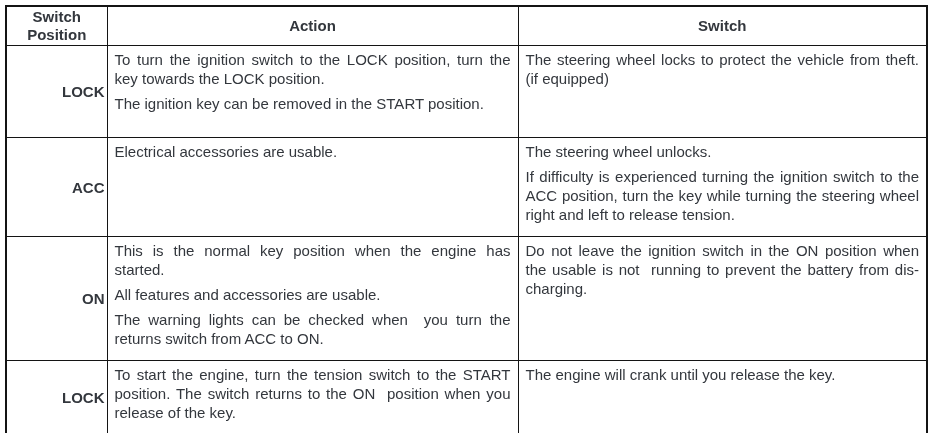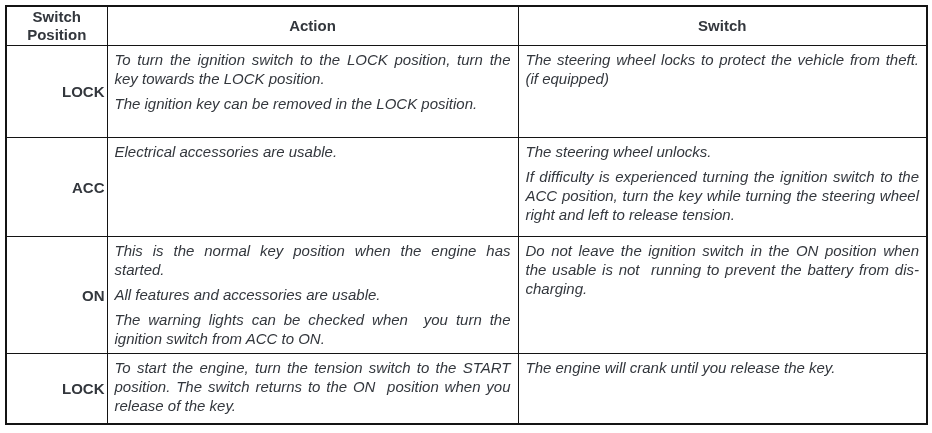--- a/index.html
+++ b/index.html
@@ -43,22 +43,21 @@
     padding:1px 4px;
   }
   td.pos{
     font-weight:bold;
     text-align:right;
     vertical-align:middle;
     padding:0 2px;
   }
   td.cell{
     vertical-align:top;
-    padding:4px 7px 5px 7px;
-    font-style:italic;
+    padding:4px 7px 12px 7px;
   }
   p.para{
     margin:0 0 6px 0;
     line-height:19px;
     text-align:justify;
     white-space:pre-wrap;
   }
   p.para:last-child{margin-bottom:0;}
   tr.r-lock{height:92px;}
   tr.r-acc{height:99px;}
@@ -80,42 +79,42 @@
         <th>Switch Position</th>
         <th>Action</th>
         <th>Switch</th>
       </tr>
     </thead>
     <tbody>
       <tr class="r-lock">
         <td class="pos">LOCK</td>
         <td class="cell">
             <p class="para">To turn the ignition switch to the LOCK position, turn the key towards the LOCK position.</p>
-            <p class="para">The ignition key can be removed in the LOCK position.</p>
+            <p class="para">The ignition key can be removed in the START position.</p>
           </td>
         <td class="cell">
             <p class="para">The steering wheel locks to protect the vehicle from theft. (if equipped)</p>
           </td>
       </tr>
       <tr class="r-acc">
         <td class="pos">ACC</td>
         <td class="cell">
             <p class="para">Electrical accessories are usable.</p>
           </td>
         <td class="cell">
             <p class="para">The steering wheel unlocks.</p>
             <p class="para">If difficulty is experienced turning the ignition switch to the ACC position, turn the key while turning the steering wheel right and left to release tension.</p>
           </td>
       </tr>
       <tr class="r-on">
         <td class="pos">ON</td>
         <td class="cell">
             <p class="para">This is the normal key position when the engine has started.</p>
             <p class="para">All features and accessories are usable.</p>
-            <p class="para">The warning lights can be checked when  you turn the ignition switch from ACC to ON.</p>
+            <p class="para">The warning lights can be checked when  you turn the returns switch from ACC to ON.</p>
           </td>
         <td class="cell">
             <p class="para">Do not leave the ignition switch in the ON position when the usable is not  running to prevent the battery from dis­charging.</p>
           </td>
       </tr>
       <tr class="r-start">
         <td class="pos">LOCK</td>
         <td class="cell">
             <p class="para">To start the engine, turn the tension switch to the START position. The switch returns to the ON  position when you release of the key.</p>
           </td>

